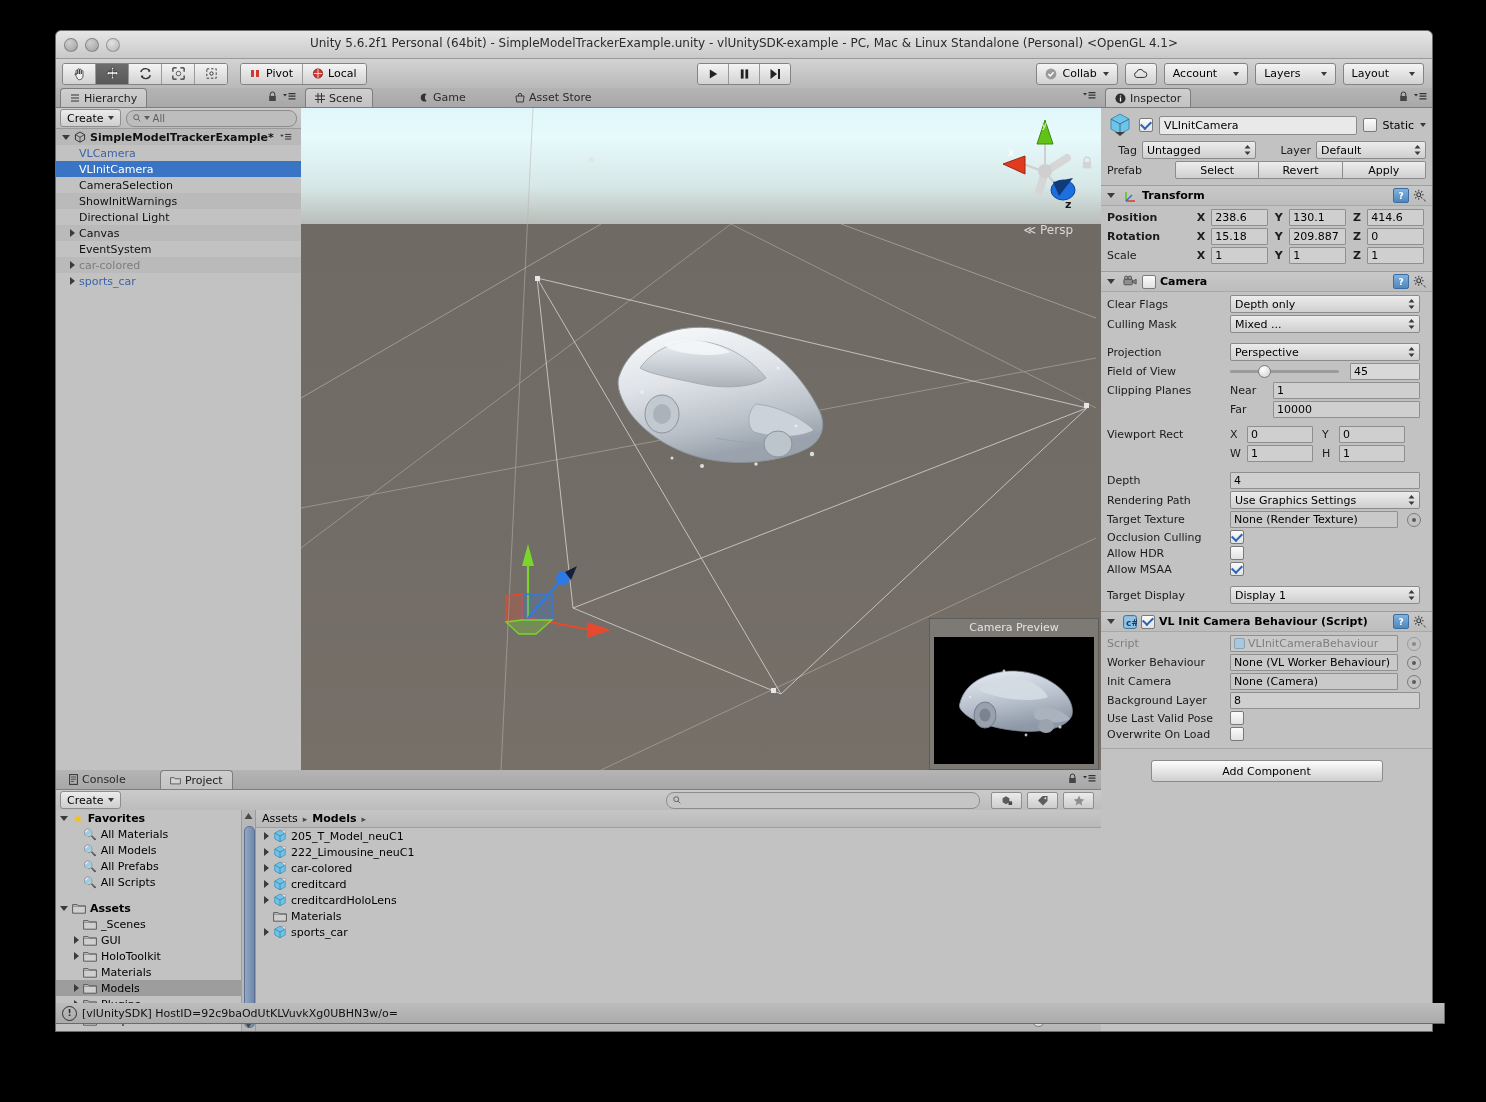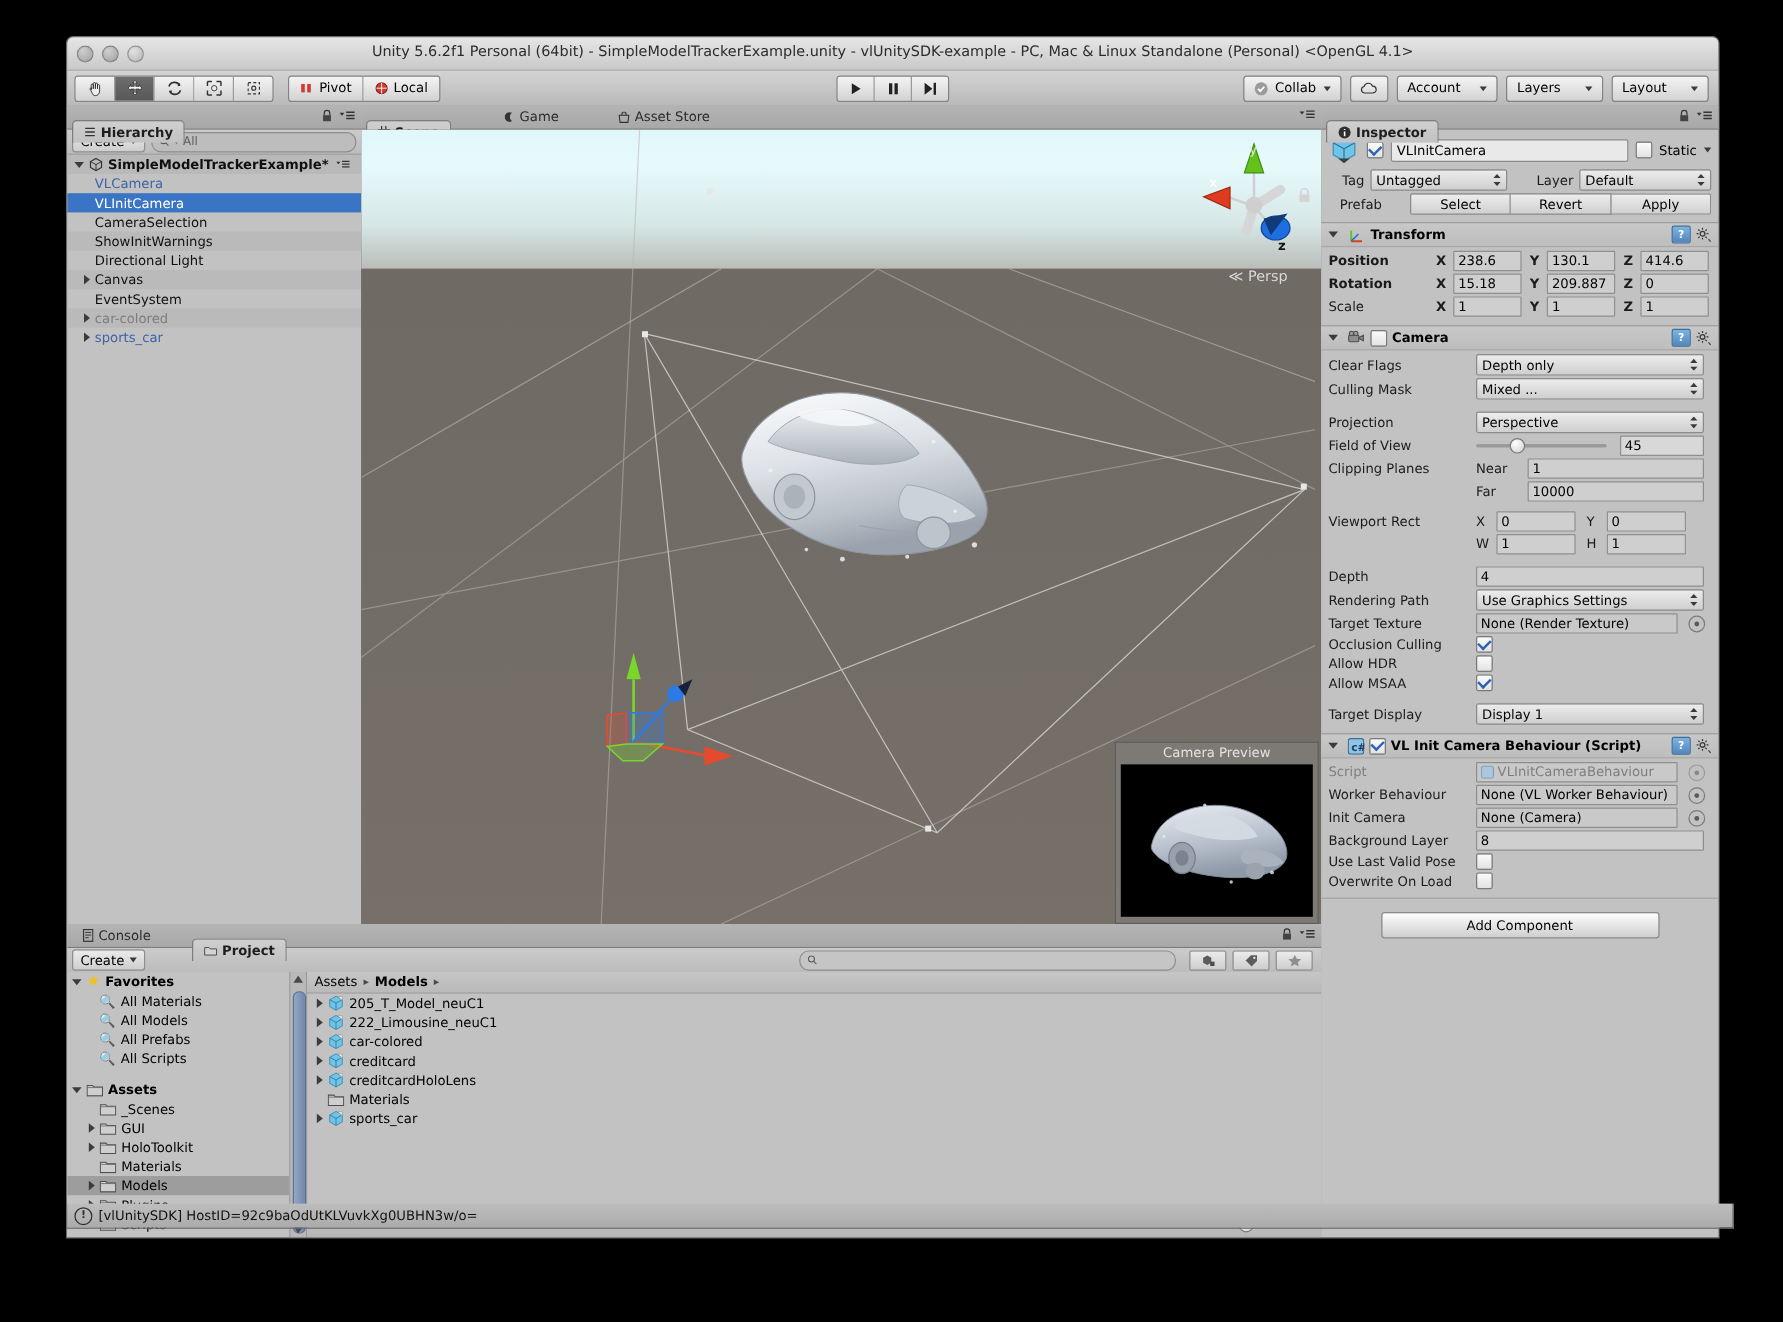--- a/index.html
+++ b/index.html
@@ -27,21 +27,21 @@
   .playgrp{position:absolute;left:50%;transform:translateX(-50%);display:flex;border:1px solid #848484;border-radius:3px;overflow:hidden;height:20px;}
   .playgrp .tbtn{width:30px;}
   .rightgrp{position:absolute;right:8px;display:flex;align-items:center;gap:7px;}
   .rbtn{height:20px;border:1px solid #848484;border-radius:3px;background:linear-gradient(#f4f4f4,#d2d2d2);display:flex;align-items:center;padding:0 8px;gap:6px;font-size:11px;}
   .caret{width:0;height:0;border-left:3.5px solid transparent;border-right:3.5px solid transparent;border-top:4px solid #3a3a3a;}
 
   
   .panel{position:absolute;background:#c2c2c2;}
   .tabrow{height:19px;background:linear-gradient(#b4b4b4,#a8a8a8);position:relative;border-bottom:1px solid #7d7d7d;}
   .tab{position:absolute;top:0;height:19px;display:flex;align-items:center;gap:4px;padding:0 9px;font-size:11px;color:#1d1d1d;border-radius:4px 4px 0 0;}
-  .tab.active{background:linear-gradient(#cfcfcf,#c2c2c2);border:1px solid #7d7d7d;border-bottom:none;top:12px;height:19px;box-sizing:border-box;font-weight:bold;}
+  .tab.active{background:linear-gradient(#cfcfcf,#c2c2c2);border:1px solid #7d7d7d;border-bottom:none;top:0;height:19px;box-sizing:border-box;}
   .tab.idle{color:#2b2b2b;}
   .lockicons{position:absolute;right:5px;top:3px;display:flex;gap:5px;align-items:center;}
   .subbar{height:20px;background:linear-gradient(#cbcbcb,#bcbcbc);border-bottom:1px solid #9a9a9a;display:flex;align-items:center;padding:0 4px;gap:5px;}
   .createbtn{display:flex;align-items:center;gap:4px;height:16px;padding:0 6px;font-size:11px;border:1px solid #8e8e8e;border-radius:3px;background:linear-gradient(#ececec,#cecece);}
   .searchfld{flex:1;height:15px;border-radius:8px;background:#bdbdbd;border:1px solid #8d8d8d;display:flex;align-items:center;padding:0 6px;font-size:10px;color:#5e5e5e;gap:3px;}
 
   
   #hier{left:0;top:0;width:245px;bottom:0;}
   .hrow{height:16px;display:flex;align-items:center;font-size:11px;padding-left:6px;color:#101010;white-space:nowrap;}
   .hrow.sel{background:#3a74c4;color:#fff;}
@@ -553,21 +553,21 @@
         <div class="popup" style="width:110px;">
           <span>Default</span>
           <svg width="7" height="10" viewBox="0 0 7 10">
               <path d="M3.5 0l3 3.4h-6z" fill="#3a3a3a"></path>
               <path d="M3.5 10l3-3.4h-6z" fill="#3a3a3a"></path>
             </svg>
         </div>
       </div>
 
       <div class="rowi" style="gap:0;">
-        <span class="lbl" style="width:54px;text-align:center;margin-right:14px;">Prefab</span>
+        <span class="lbl" style="width:54px;text-align:left;margin-right:14px;">Prefab</span>
         <div class="btn3" style="border-radius:2px 0 0 2px;">Select</div>
         <div class="btn3" style="border-left:none;">Revert</div>
         <div class="btn3" style="border-left:none;border-radius:0 2px 2px 0;">Apply</div>
       </div>
 
       <div class="comphdr" style="margin-top:5px;">
         <span class="tri down"></span>
         <svg width="15" height="14" viewBox="0 0 15 14">
             <path d="M3 12 L3 3" stroke="#5ec428" stroke-width="1.6"></path>
             <path d="M3 12 L12 12" stroke="#d63f22" stroke-width="1.6"></path>

